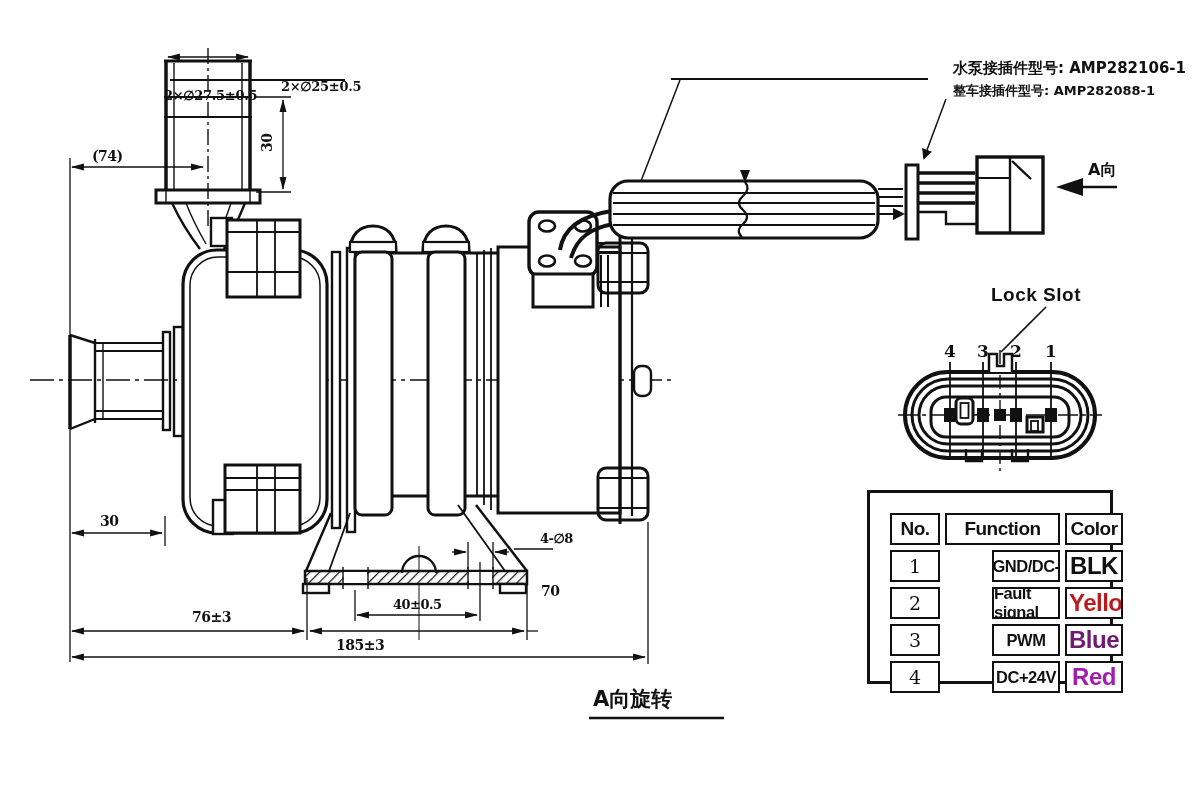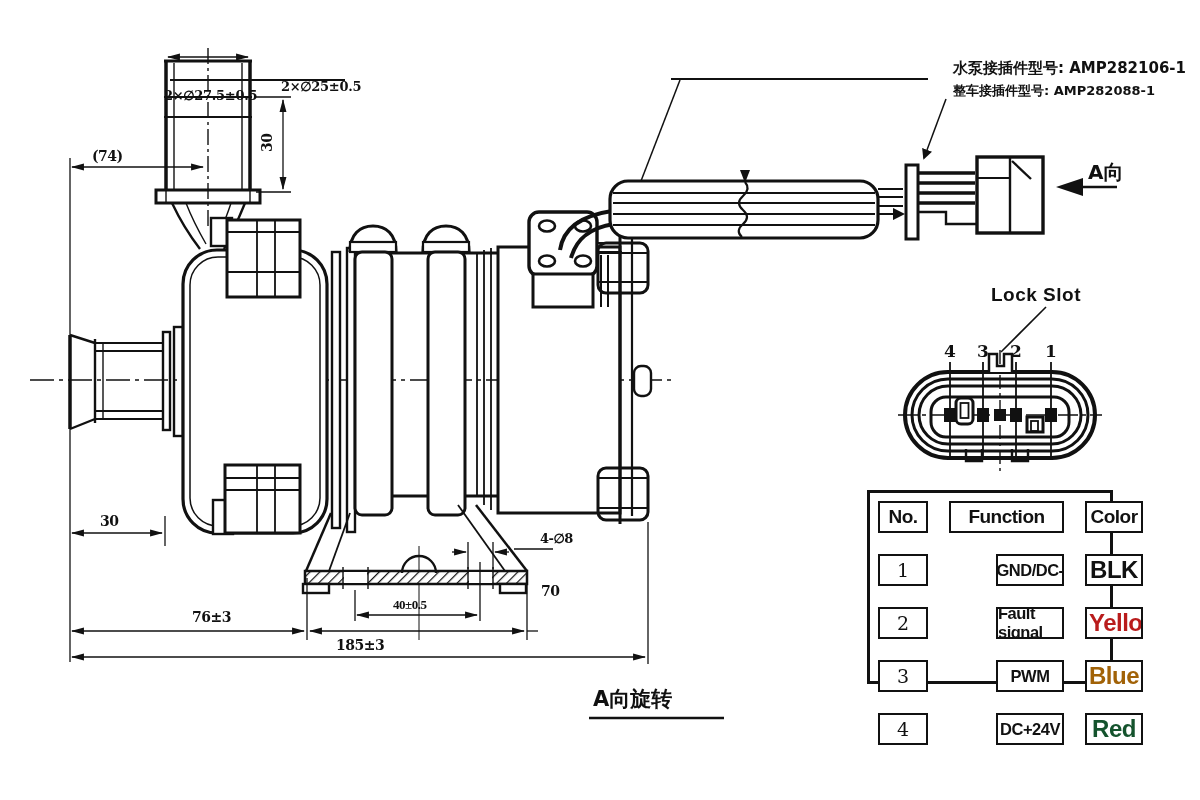--- a/index.html
+++ b/index.html
@@ -9,21 +9,21 @@
   .lbl{position:absolute;white-space:nowrap;color:#111;line-height:1.1;}
   .dim{font-family:"DejaVu Serif",serif;font-weight:700;font-size:14px;letter-spacing:-0.5px;}
   .dim-s{font-size:13px;}
   .cjk{font-family:"DejaVu Sans","Liberation Sans",sans-serif;font-weight:700;}
   .note{font-family:"DejaVu Serif",serif;font-weight:700;font-size:13px;letter-spacing:-0.3px;}
   .rot{transform:rotate(-90deg);transform-origin:center;}
   .pin-num{font-family:"DejaVu Serif",serif;font-weight:700;font-size:17px;}
   
   .pin-table{position:absolute;left:867px;top:490px;width:246px;height:194px;background:#fff;
              border:3px solid #111;box-sizing:border-box;display:grid;
-             grid-template-columns:50px 115px 58px;grid-auto-rows:32px;gap:21px;padding:8px;}
+             grid-template-columns:50px 115px 58px;grid-auto-rows:32px;gap:5px;padding:20px;}
   .pin-table .cell{border:2px solid #111;box-sizing:border-box;display:flex;align-items:center;
                    justify-content:center;overflow:hidden;background:#fff;}
   .pin-table .hdr{font-weight:700;font-size:19px;letter-spacing:-0.5px;}
   .pin-table .no{font-family:"DejaVu Serif",serif;font-size:19px;font-weight:400;}
   .pin-table .fn{font-weight:700;font-size:16.5px;letter-spacing:-0.5px;margin-left:47px;}
   .pin-table .cl{font-weight:700;font-size:24px;letter-spacing:-0.5px;}
   .pin-table .clip{justify-content:flex-start;padding-left:2px;}
 </style>
 </head>
 <body>
@@ -230,58 +230,58 @@
 
   <div class="lbl dim" style="left:92px;top:149px;">(74)</div>
 
   <div class="lbl dim rot" style="left:258px;top:135px;">30</div>
 
 
   <div class="lbl cjk" style="left:953px;top:60px;font-size:15px;">水泵接插件型号: AMP282106-1</div>
 
   <div class="lbl cjk" style="left:953px;top:84px;font-size:13px;">整车接插件型号: AMP282088-1</div>
 
-  <div class="lbl cjk" style="left:1088px;top:161px;font-size:20px;">A向</div>
+  <div class="lbl cjk" style="left:1088px;top:161px;font-size:16px;">A向</div>
 
   <div class="lbl" style="left:991px;top:285px;font-size:19px;font-weight:700;letter-spacing:0.5px;">Lock Slot</div>
 
   <div class="lbl pin-num" style="left:943px;top:342px;width:14px;text-align:center;">4</div>
   <div class="lbl pin-num" style="left:976px;top:342px;width:14px;text-align:center;">3</div>
   <div class="lbl pin-num" style="left:1009px;top:342px;width:14px;text-align:center;">2</div>
   <div class="lbl pin-num" style="left:1044px;top:342px;width:14px;text-align:center;">1</div>
 
   <div class="lbl dim" style="left:100px;top:514px;">30</div>
 
   <div class="lbl dim" style="left:192px;top:610px;">76±3</div>
 
   <div class="lbl dim" style="left:541px;top:584px;">70</div>
 
   <div class="lbl dim" style="left:336px;top:638px;">185±3</div>
 
-  <div class="lbl dim dim-s" style="left:393px;top:598px;font-family:Liberation Serif, serif;">40±0.5</div>
+  <div class="lbl dim dim-s" style="left:393px;top:598px;">40±0.5</div>
 
   <div class="lbl dim dim-s" style="left:540px;top:532px;">4-∅8</div>
 
   <div class="lbl cjk" style="left:593px;top:688px;font-size:21px;">A向旋转</div>
 
   <div class="pin-table">
     <div class="cell hdr">No.</div>
     <div class="cell hdr">Function</div>
     <div class="cell hdr">Color</div>
 
     <div class="cell no">1</div>
     <div class="cell fn">GND/DC-</div>
     <div class="cell cl" style="color: rgb(17, 17, 17);">BLK</div>
 
     <div class="cell no">2</div>
     <div class="cell fn">Fault signal</div>
     <div class="cell cl clip" style="color: #b91c1c;">Yellow</div>
 
     <div class="cell no">3</div>
     <div class="cell fn">PWM</div>
-    <div class="cell cl" style="color: #a16207;">Blue</div>
+    <div class="cell cl" style="color: #701a75;">Blue</div>
 
     <div class="cell no">4</div>
     <div class="cell fn">DC+24V</div>
-    <div class="cell cl" style="color: #14532d;">Red</div>
+    <div class="cell cl" style="color: #a21caf;">Red</div>
   </div>
 
 </div>
 
 </body></html>

